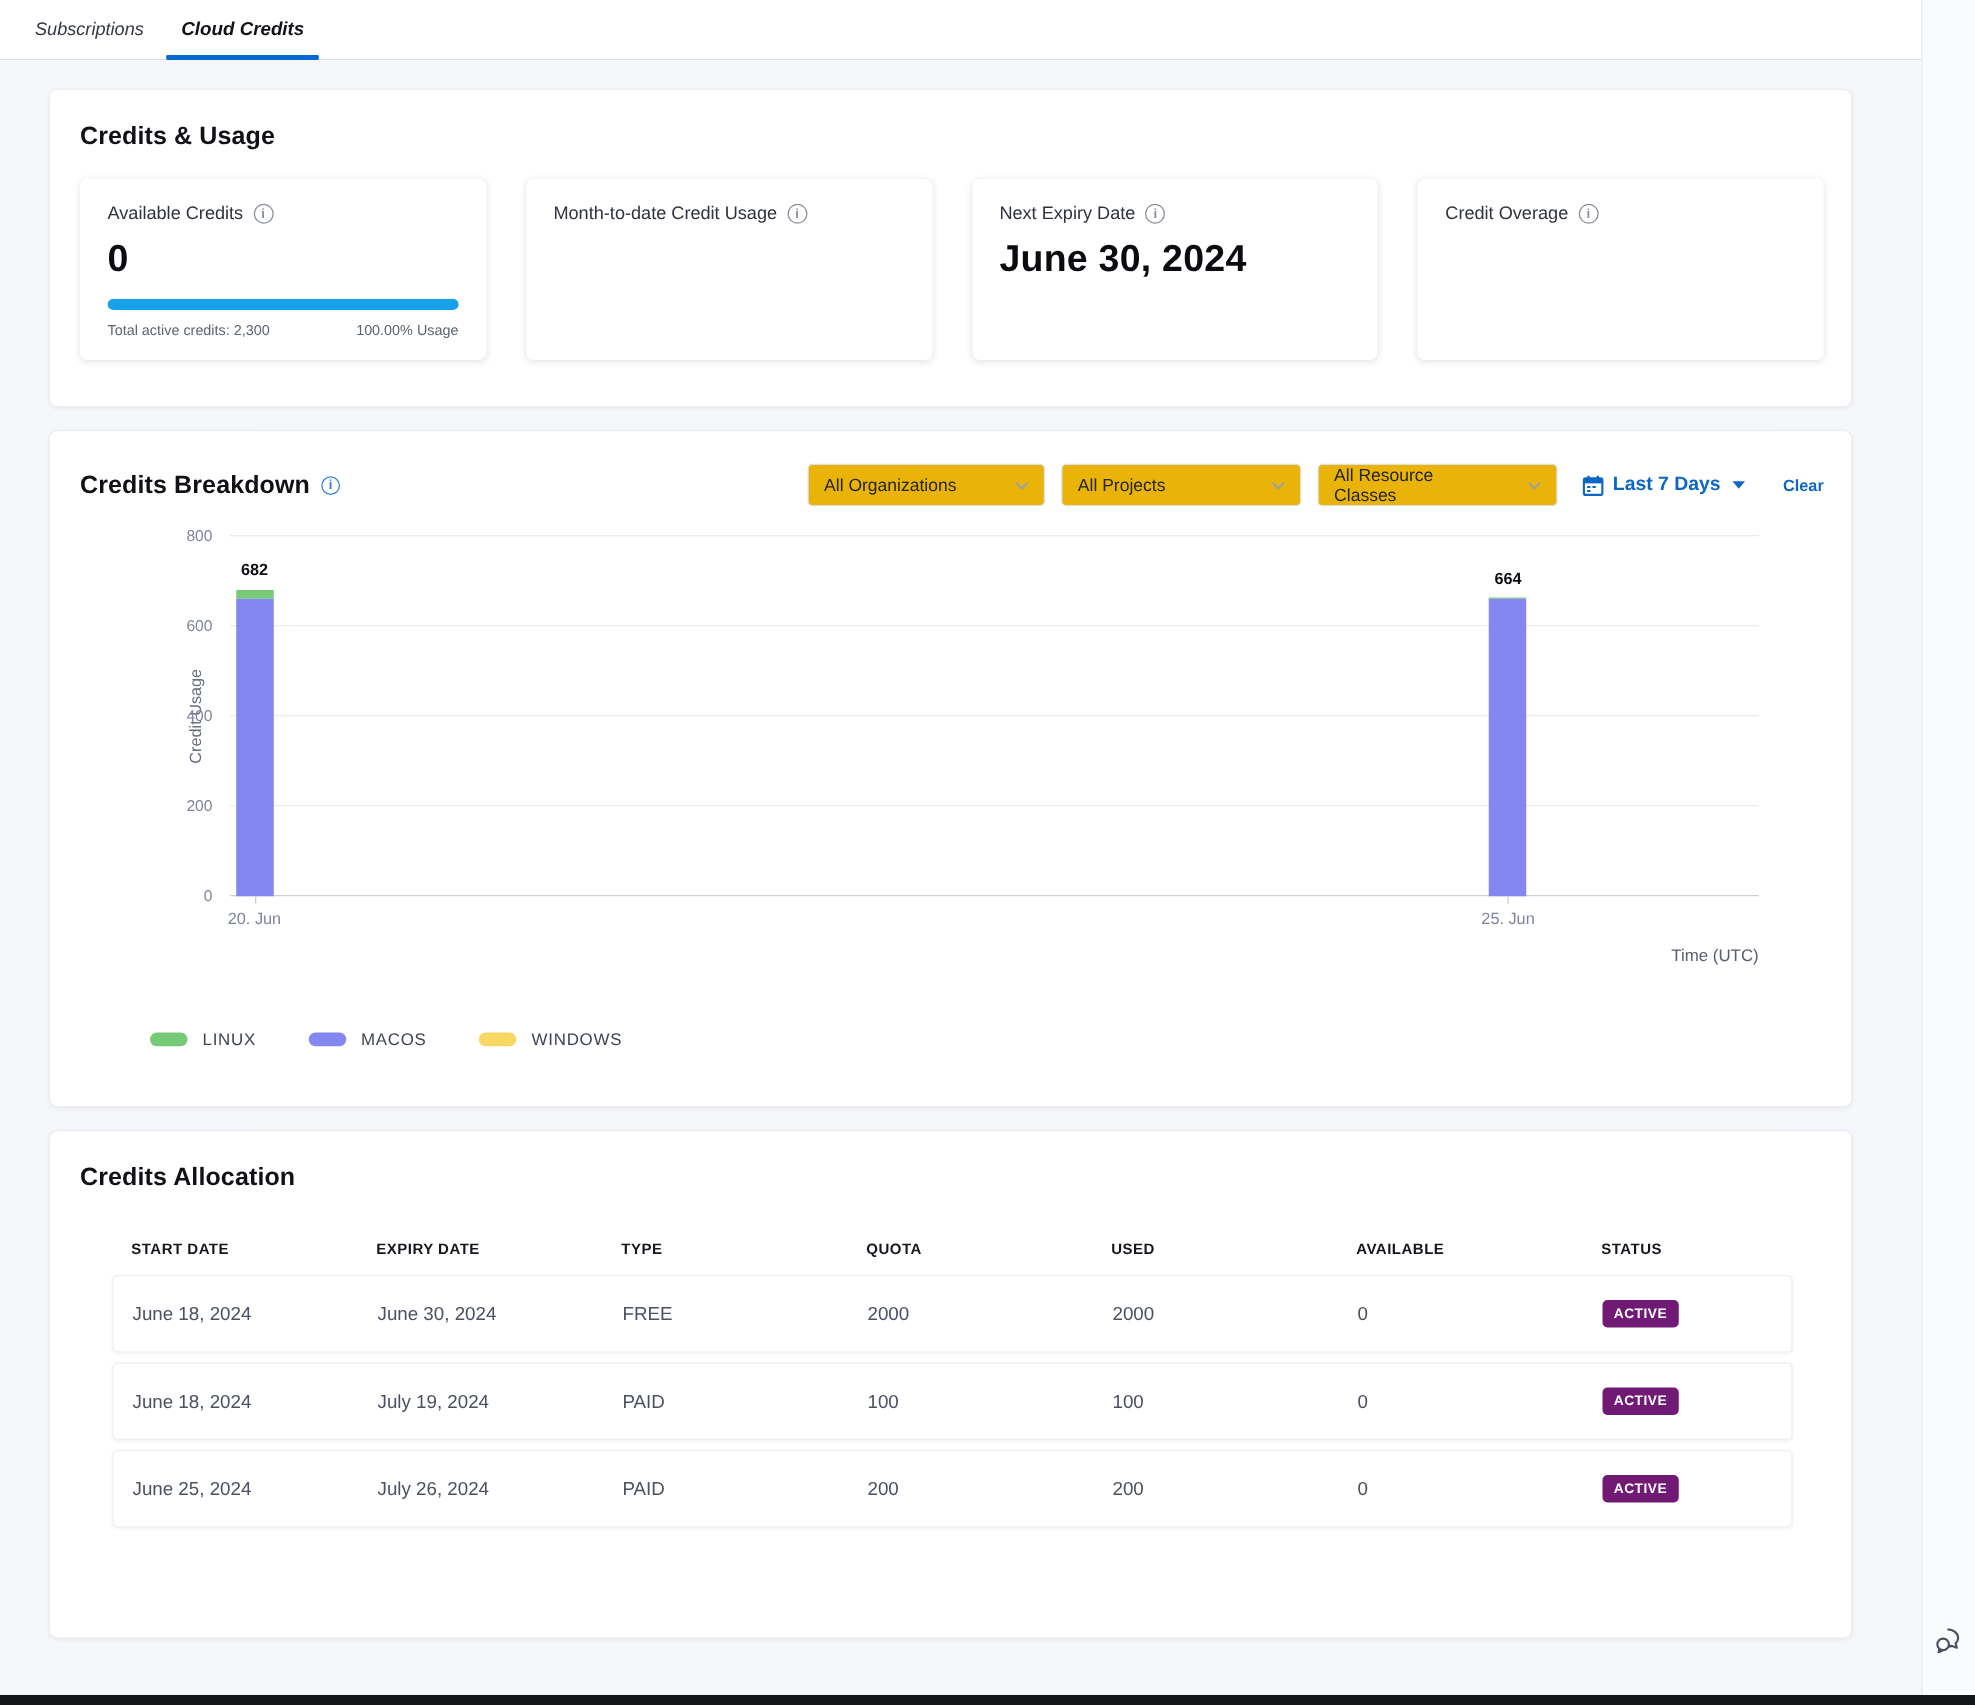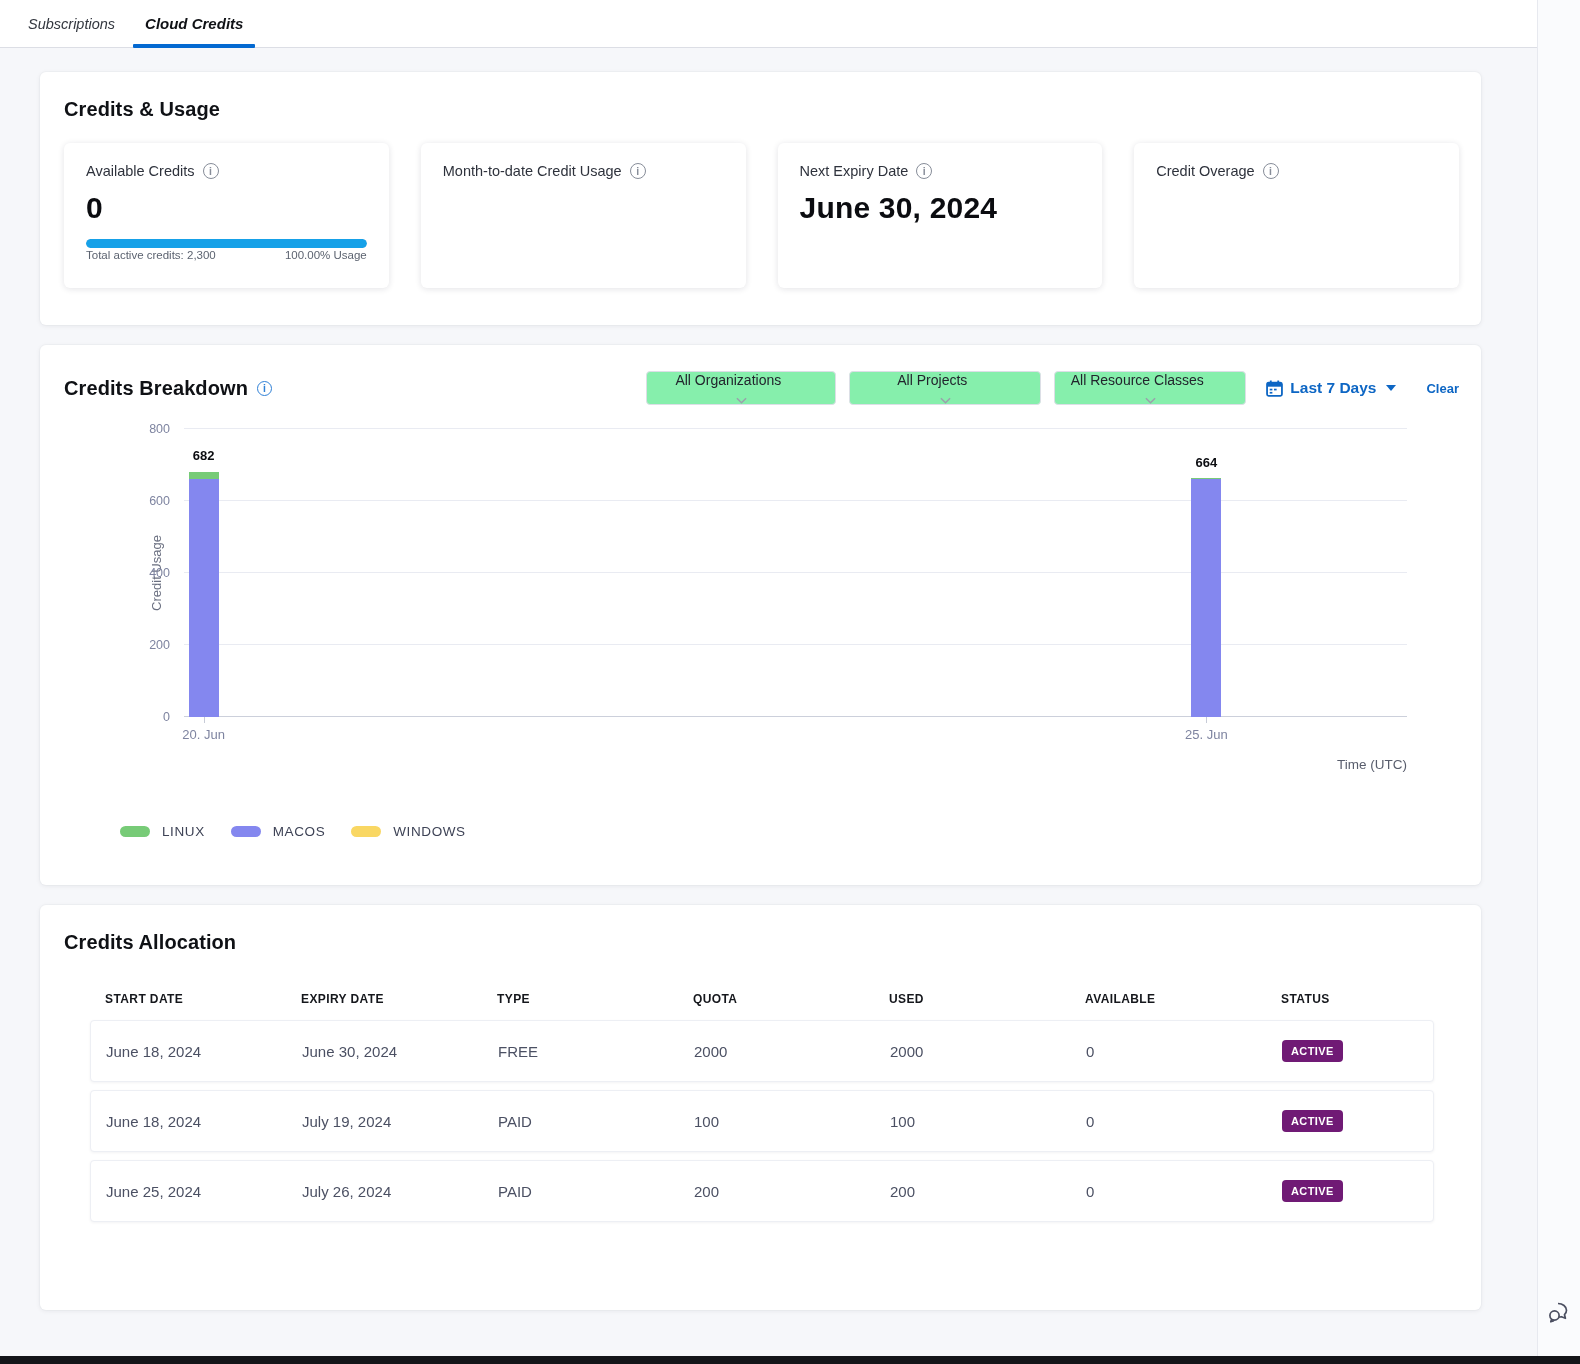--- a/index.html
+++ b/index.html
@@ -56,32 +56,32 @@
     display:inline-flex; align-items:center; justify-content:center;
     font-size:10.5px; color:#878d99; font-weight:bold; flex:none; cursor:pointer;
   }
   .info-i::before { content:"i"; }
   .info-i.blue { border-color:#2f80d6; color:#2f80d6; }
   .stat-value { font-size:30px; font-weight:bold; color:#0b0c10; margin-top:12px; letter-spacing:.2px; }
   .progress-track {
     margin-top:14px; height:9px; border-radius:5px; background:#e3e6ec; overflow:hidden;
   }
   .progress-fill { height:100%; border-radius:5px; background:#16a1e8; width:100%; }
-  .progress-meta { display:flex; justify-content:space-between; margin-top:1px;
+  .progress-meta { display:flex; justify-content:space-between; margin-top:11px;
     font-size:11.5px; color:#5c6370; }
 
   
   .breakdown-card { height:540px; margin-bottom:20px; position:relative; }
   .bd-header { display:flex; align-items:center; }
   .bd-title-wrap { display:flex; align-items:center; gap:9px; }
   .bd-filters { margin-left:auto; display:flex; align-items:center; }
   .select {
     display:flex; align-items:center; justify-content:space-between;
-    background:#86efac; border:1px solid #dcdfe6; border-radius:4px;
-    height:34px; padding:0 12px; margin-left:13px; cursor:pointer;flex-direction:column;
+    background:#eab308; border:1px solid #dcdfe6; border-radius:4px;
+    height:34px; padding:0 12px; margin-left:13px; cursor:pointer;
   }
   .select-label { font-size:14px; font-weight:500; color:#22252d; margin-right:26px; }
   .chev { width:11px; height:7px; flex:none; }
   .date-ctl { display:flex; align-items:center; gap:7px; margin-left:20px; cursor:pointer; }
   .date-label { font-size:15.5px; font-weight:600; color:#0d66c4; }
   .caret-down {
     width:0; height:0; border-left:5px solid transparent; border-right:5px solid transparent;
     border-top:6px solid #0d66c4; margin-left:3px;
   }
   .clear-link { font-size:13px; font-weight:bold; color:#0d66c4; margin-left:30px; cursor:pointer; }
@@ -108,21 +108,21 @@
   }
   .xtick { position:absolute; top:100%; width:1px; height:6px; background:#c7cbd7; }
   .xtick-label {
     position:absolute; top:calc(100% + 10px); width:80px; margin-left:-40px; text-align:center;
     font-size:13px; color:#7e84a0;
   }
   .x-axis-title {
     position:absolute; right:0; top:calc(100% + 40px);
     font-size:13.5px; color:#585d6c;
   }
-  .legend { display:flex; align-items:flex-end; gap:26px; margin:47px 0 0 56px; }
+  .legend { display:flex; align-items:flex-end; gap:42px; margin:47px 0 0 56px; }
   .legend-item { display:flex; align-items:center; gap:12px; cursor:pointer; }
   .legend-pill { width:30px; height:11px; border-radius:6px; }
   .legend-text { font-size:13.5px; color:#3e4356; letter-spacing:.6px; }
 
   
   .alloc-card { height:405px; }
   .alloc-table { margin:38px 25px 0 26px; }
   .t-grid { display:grid; grid-template-columns:196px 196px 196px 196px 196px 196px 1fr; align-items:center; }
   .t-head { padding:0 0 14px 15px; }
   .th { font-size:12px; font-weight:bold; color:#15171c; letter-spacing:.4px; }

